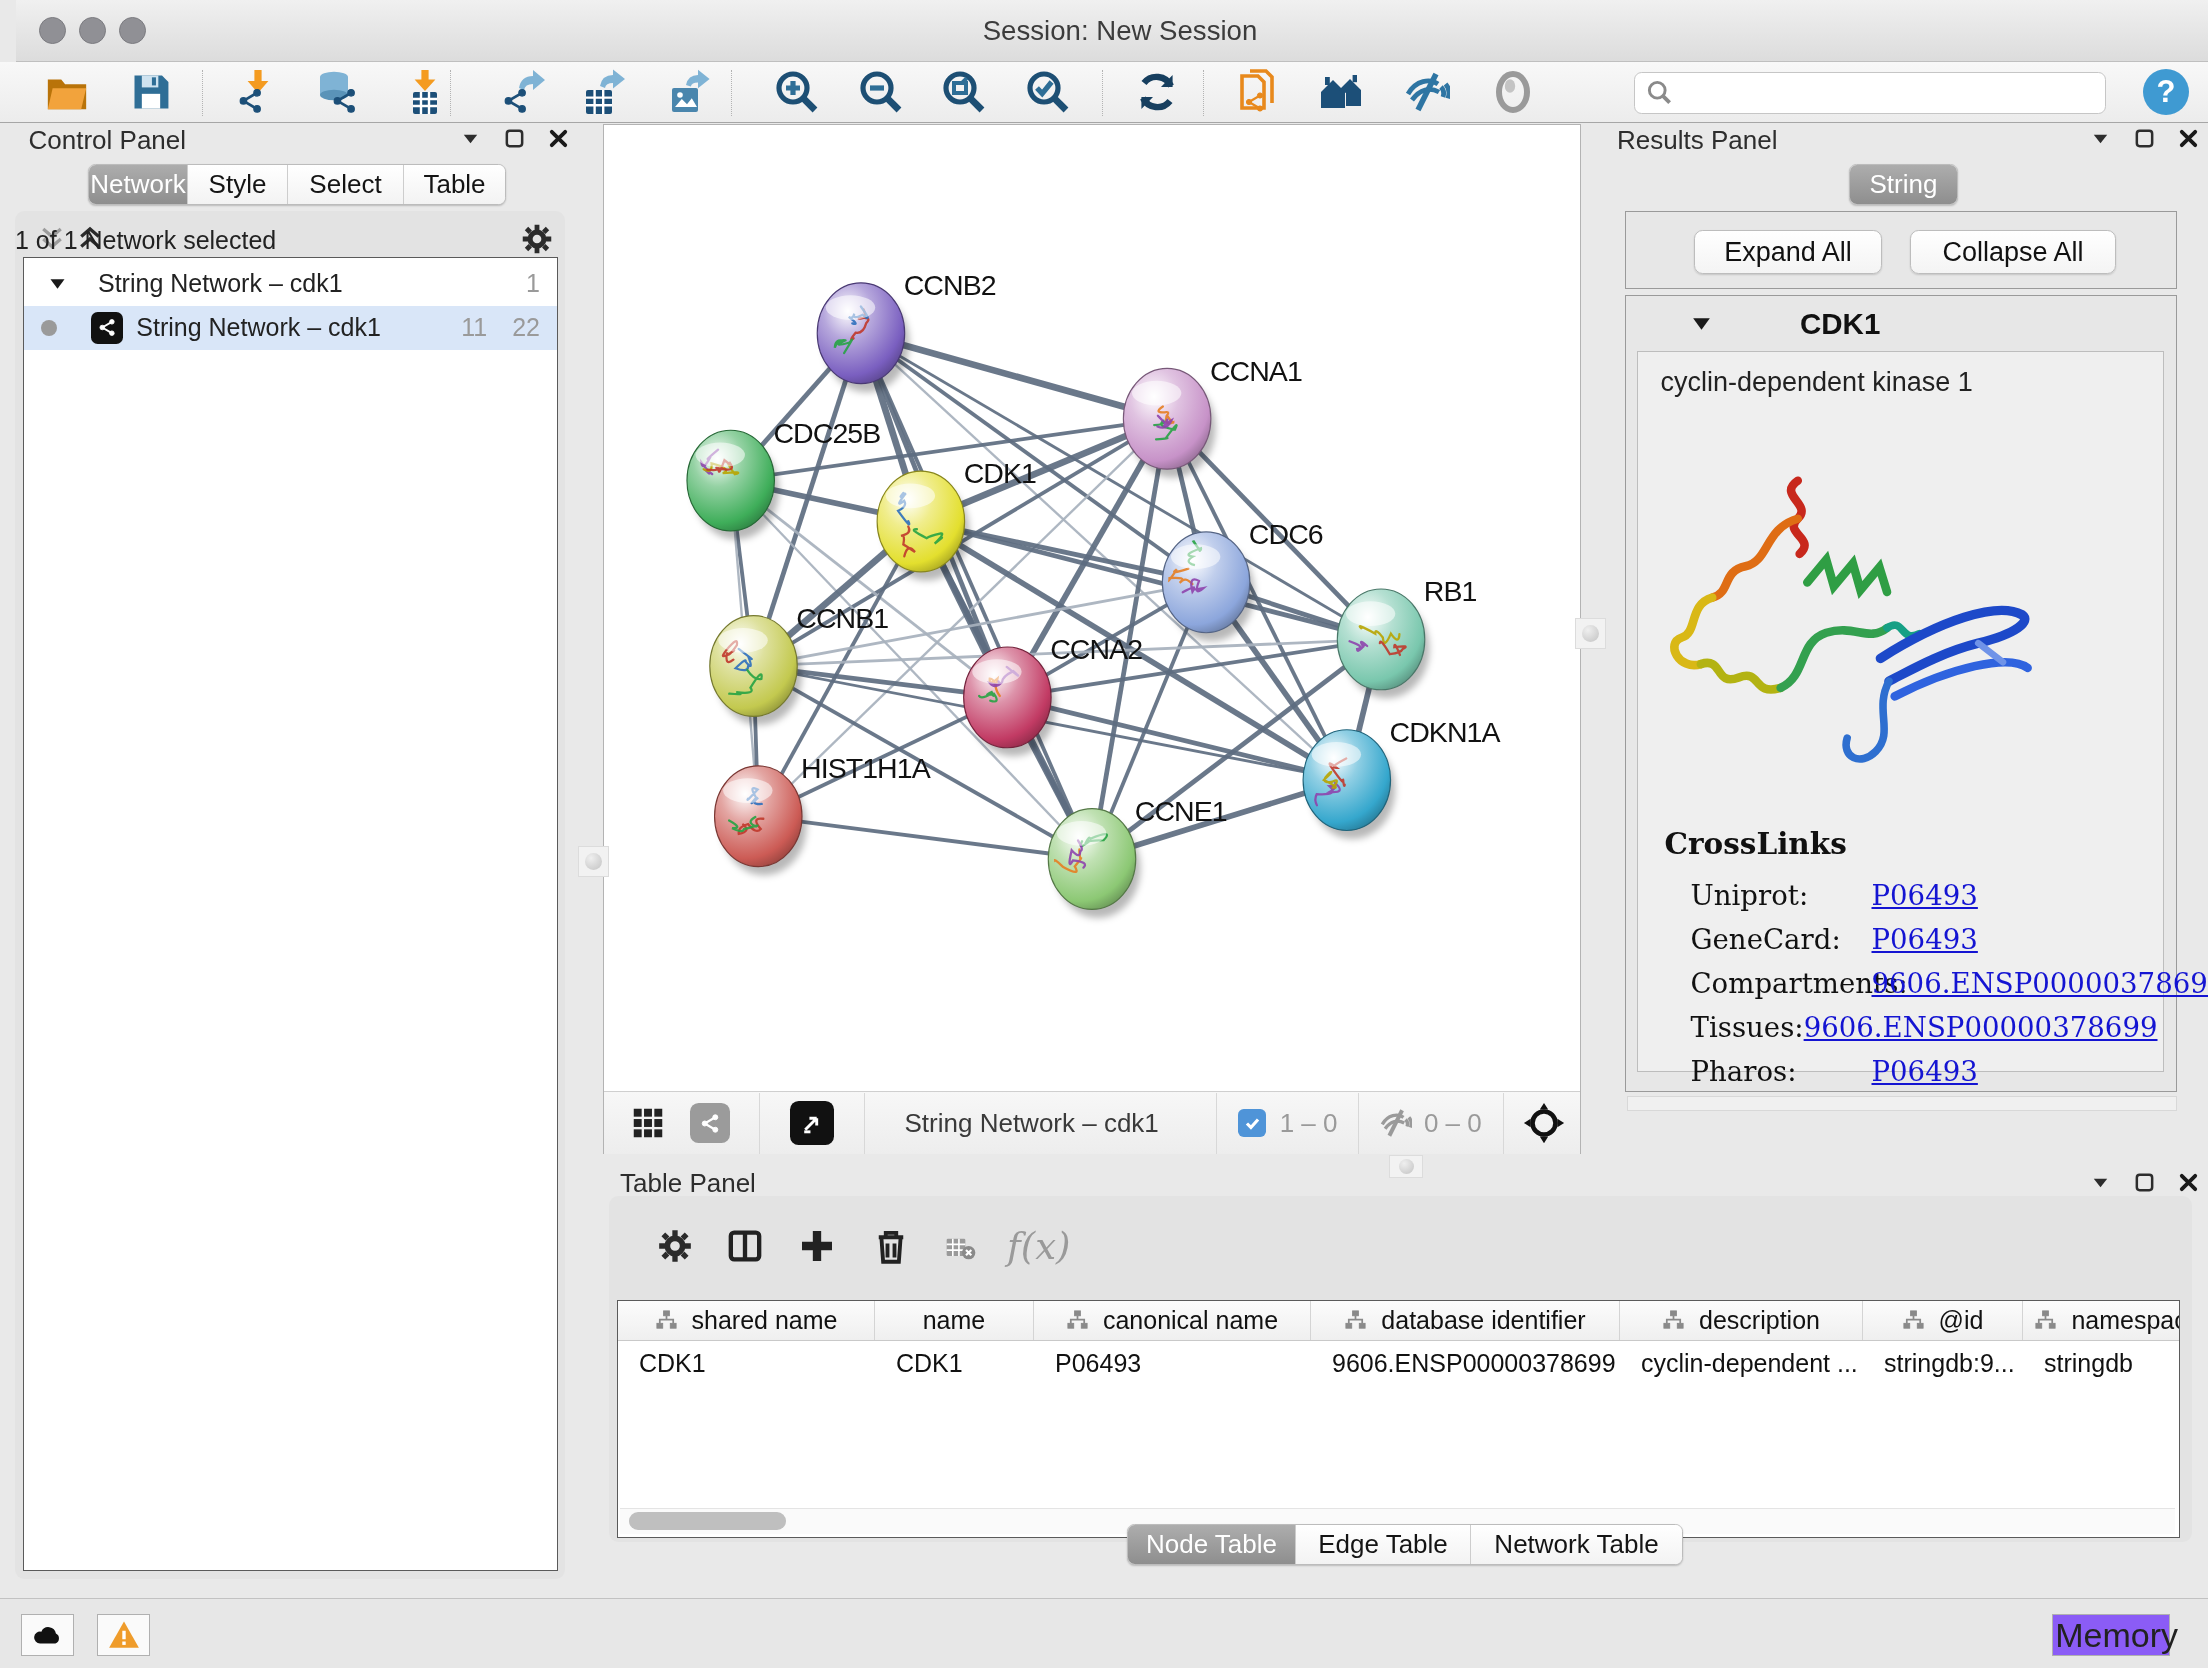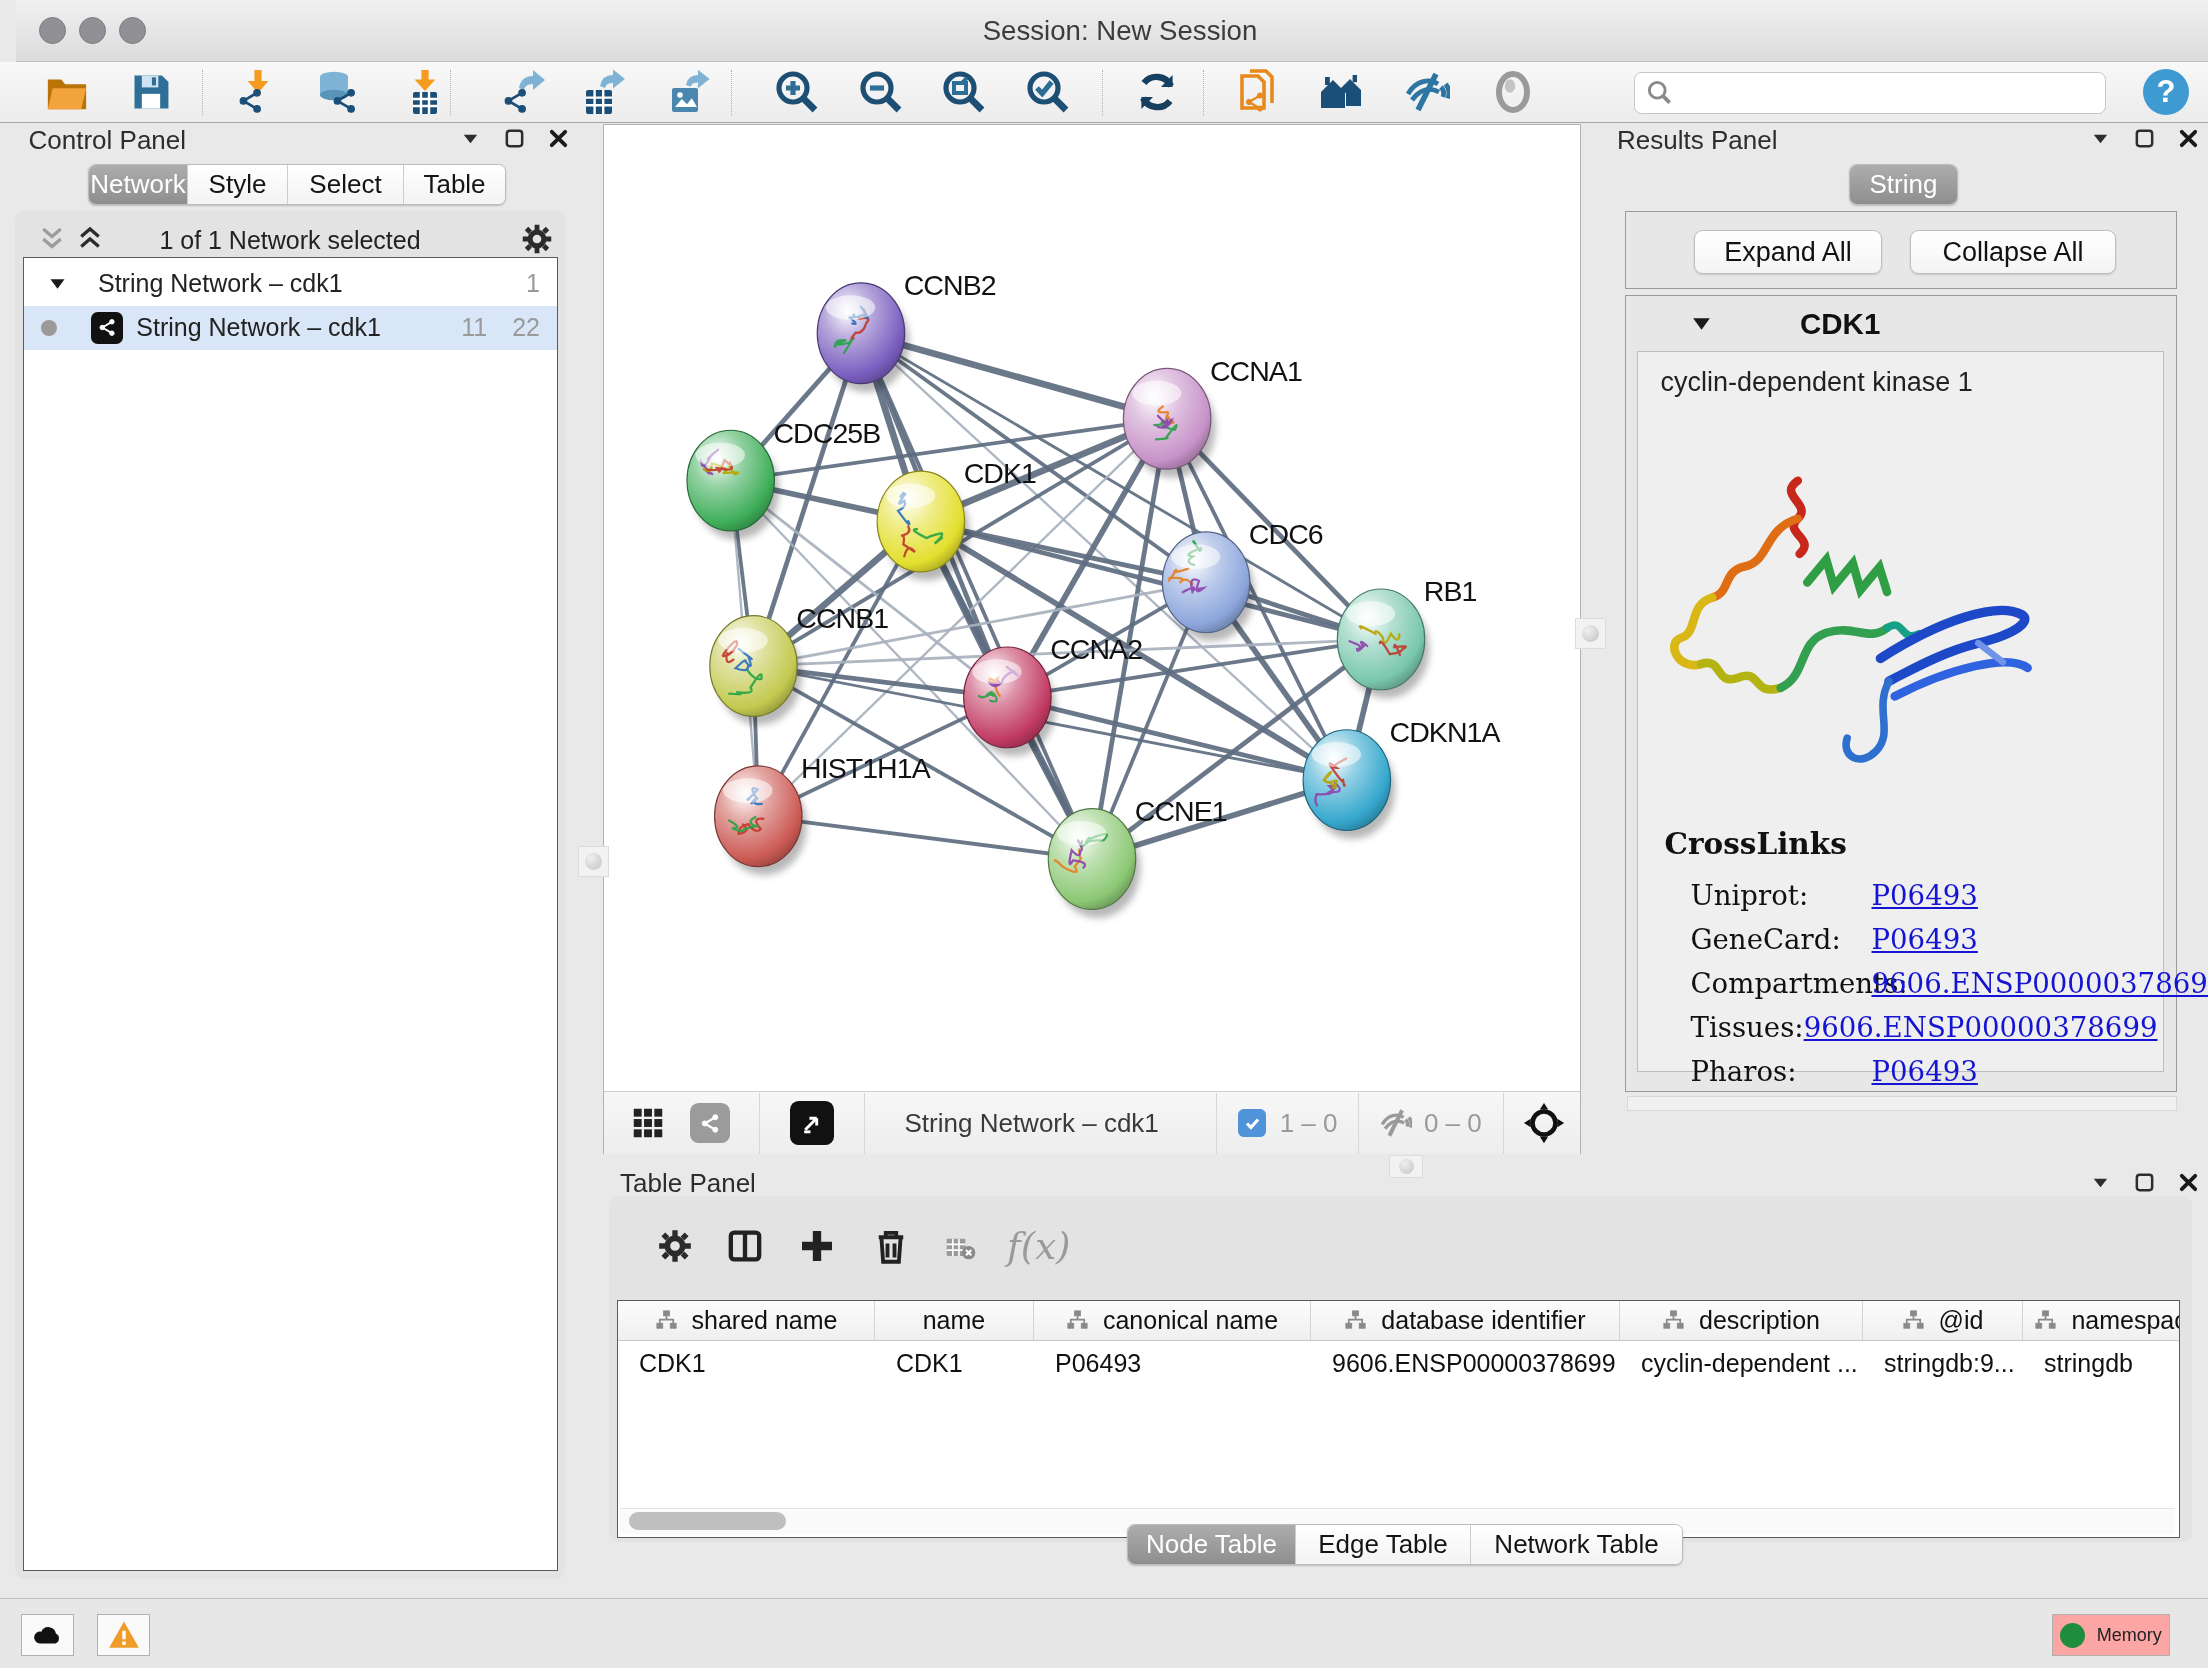--- a/index.html
+++ b/index.html
@@ -64,21 +64,21 @@
   .th{display:flex;align-items:center;justify-content:center;gap:14px;font-size:25px;color:#111;
     border-right:1px solid #d4d4d4;box-sizing:border-box;overflow:hidden;white-space:nowrap;flex:none}
   .td-row{display:flex;height:44px}
   .td{display:flex;align-items:center;padding-left:21px;font-size:25px;color:#111;box-sizing:border-box;
     overflow:hidden;white-space:nowrap;flex:none}
   .hscroll{position:absolute;left:1.9px;bottom:2.9px;width:1555px;height:25px;background:#fafafa;border-top:1px solid #e4e4e4}
   .hscroll .thumb{position:absolute;left:9.5px;top:2.9px;width:157px;height:18px;border-radius:9.5px;background:#bfbfbf}
   
   .statusbar{left:0;top:1598px;width:2208px;height:70px;background:#e7e7e7;border-top:1px solid #c2c2c2}
   .sb-btn{top:15px;width:53px;height:42px;background:#fafafa;border:1.9px solid #b0b0b0;display:flex;align-items:center;justify-content:center;box-sizing:border-box}
-  .mem-btn{top:15px;width:118px;height:42px;background:#fca5a5;border:1.9px solid #b0b0b0;display:flex;align-items:center;justify-content:center;gap:11.4px;font-size:18px;box-sizing:border-box}
+  .mem-btn{top:15px;width:118px;height:42px;background:#8b5cf6;border:1.9px solid #b0b0b0;display:flex;align-items:center;justify-content:center;gap:11.4px;font-size:34px;box-sizing:border-box}
   .mem-dot{width:25px;height:25px;border-radius:50%;background:#1e8e3e}
   .fx{font-family:"DejaVu Serif",serif;font-style:italic;font-size:37px;color:#9a9a9a}
 </style>
 </head>
 <body>
 
 <svg width="0" height="0" style="position:absolute">
   <defs>
     <g id="i-share">
         <circle cx="6" cy="12" r="2.6"></circle>
@@ -316,21 +316,21 @@
     <div class="tab" style="width:116px">Select</div>
     <div class="tab" style="width:101px">Table</div>
   </div>
   <div class="abs cp-box">
     <svg class="abs" style="left:21px;top:13.3px" width="32" height="30" viewBox="0 0 24 24" stroke="#9c9c9c">
         <use href="#i-chevd"></use>
       </svg>
     <svg class="abs" style="left:59px;top:13.3px" width="32" height="30" viewBox="0 0 24 24" stroke="#2b2b2b">
         <use href="#i-chevu"></use>
       </svg>
-    <div class="abs" style="left:0;top:15px;width:550px;text-align:center;font-size:25px">1 of 1 Network selected</div>
+    <div class="abs" style="left:0;top:15px;width:550px;font-size:25px">1 of 1 Network selected</div>
     <svg class="abs" style="left:504px;top:9.5px" width="36" height="36" viewBox="0 0 24 24" stroke="#2b2b2b" fill="none">
         <use href="#i-gear"></use>
       </svg>
   </div>
   <div class="abs cp-list">
     <div class="tree-row" style="padding-top:3.8px">
       <svg style="margin-left:23px" width="21" height="21" viewBox="0 0 24 24">
           <path d="M4 7 h16 l-8 11 Z" fill="#1a1a1a"></path>
         </svg>
       <span style="margin-left:30px">String Network – cdk1</span>

